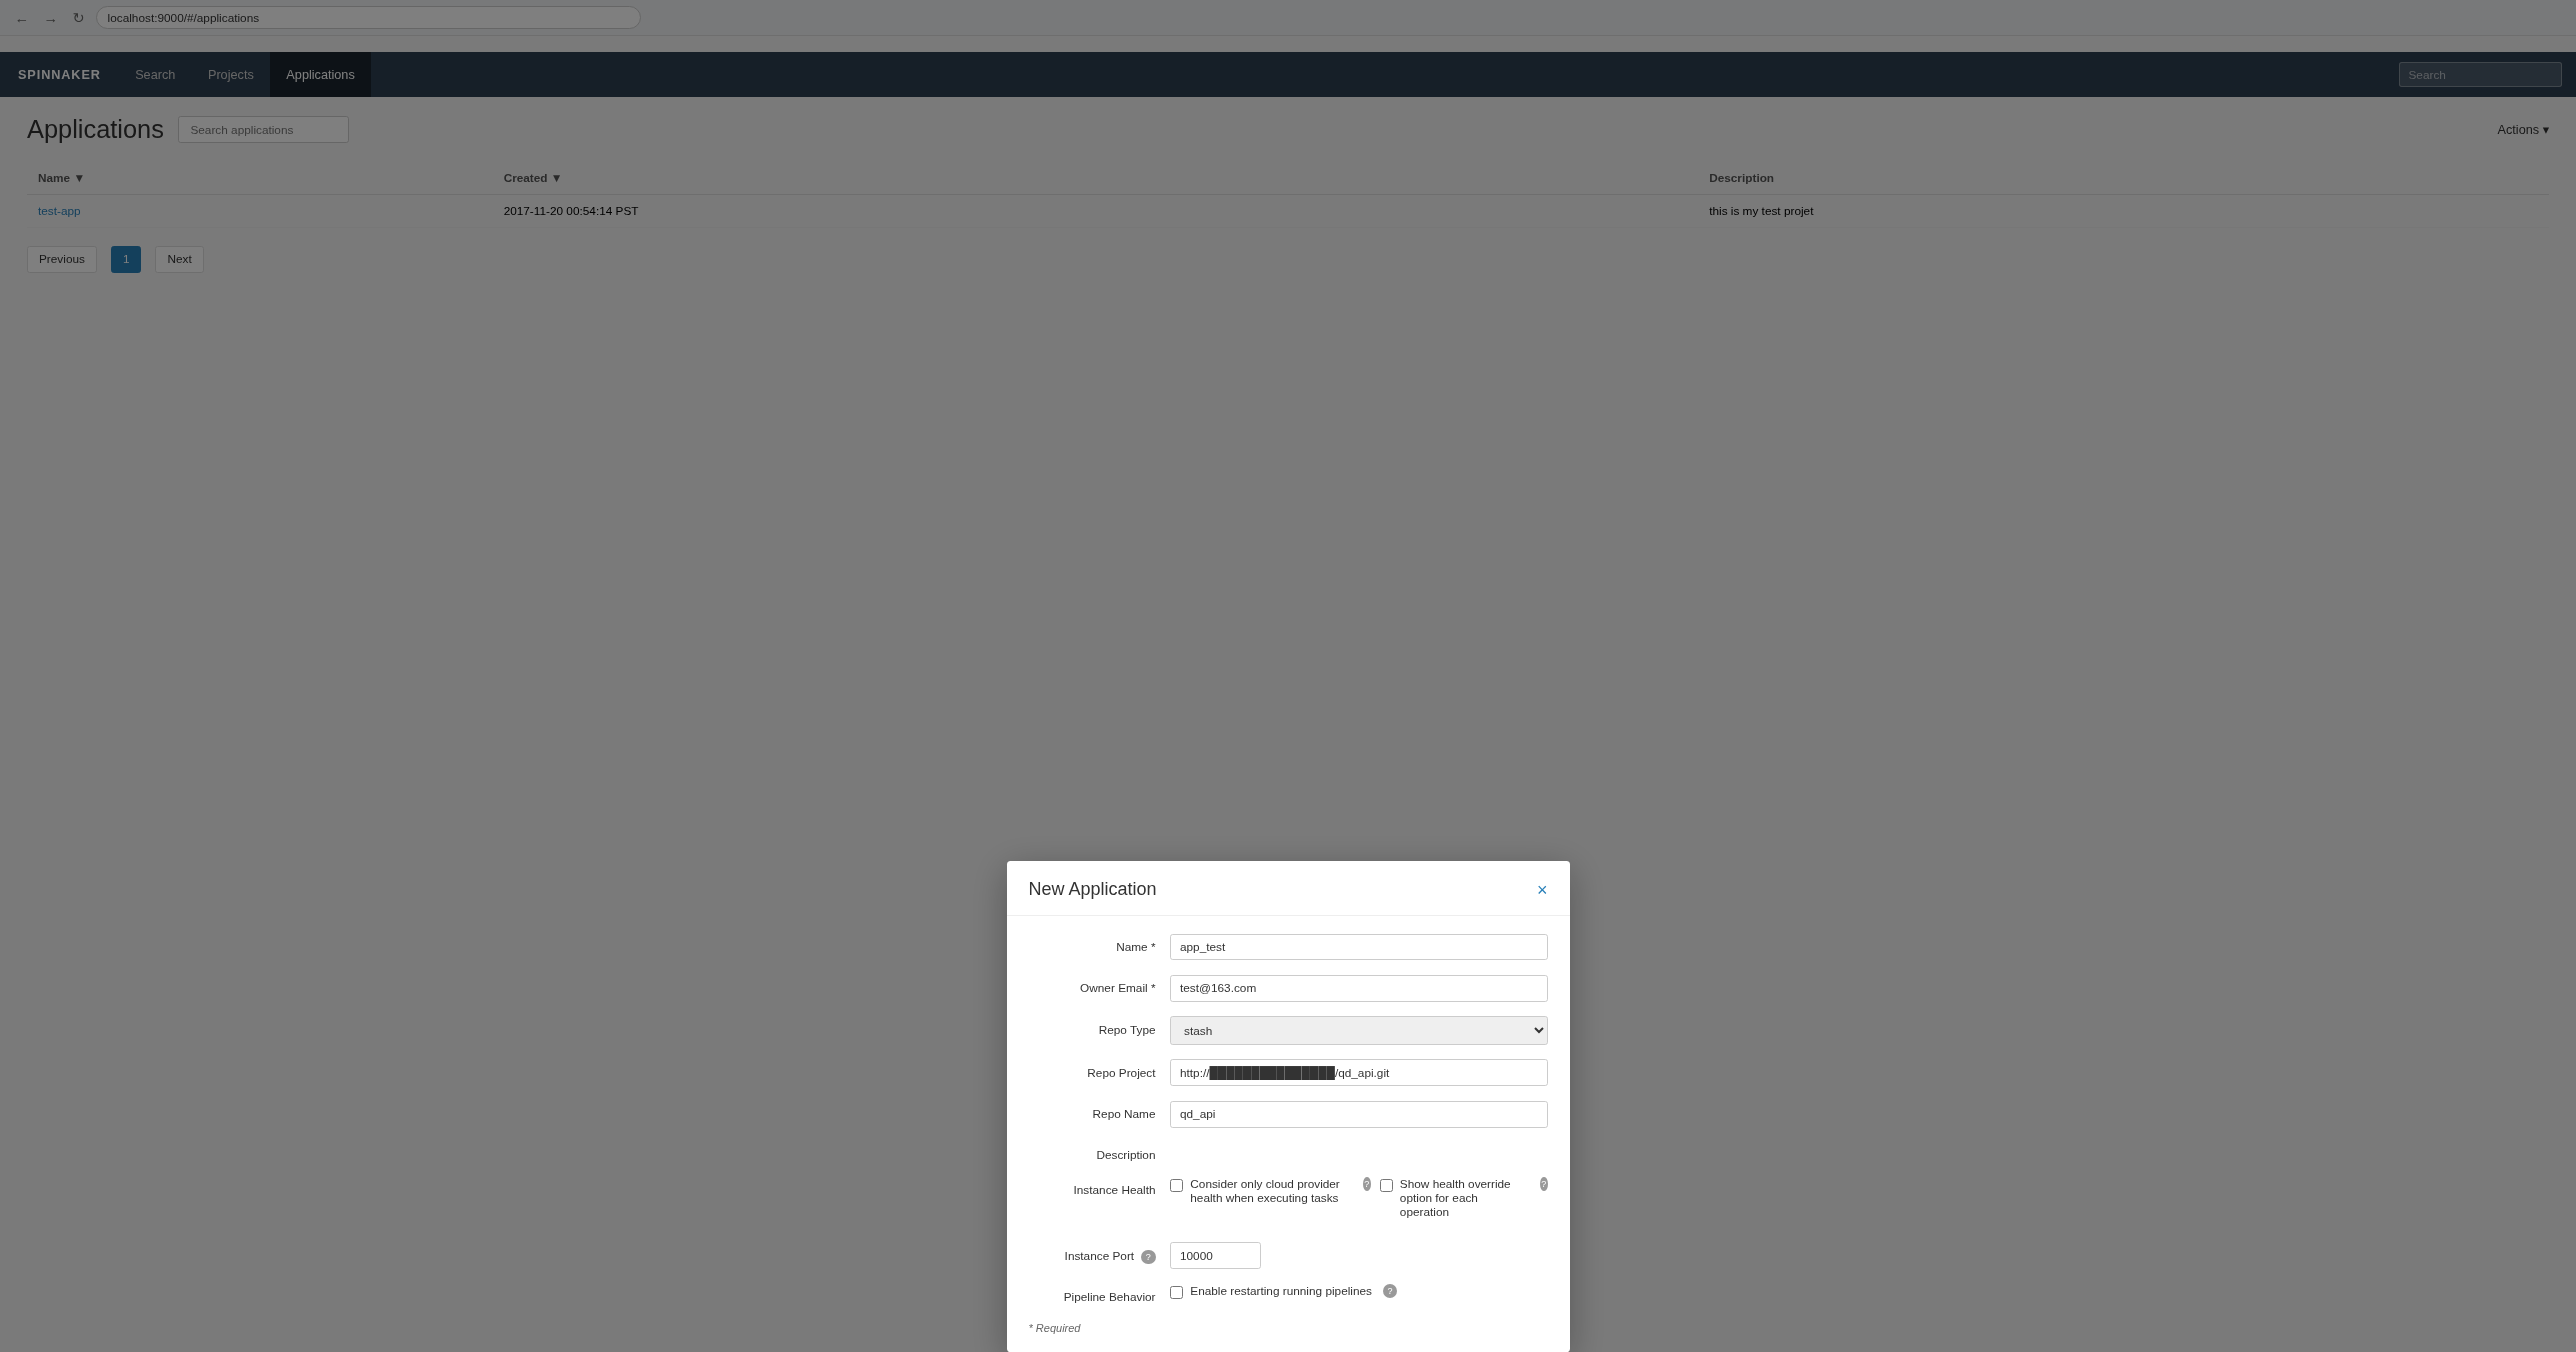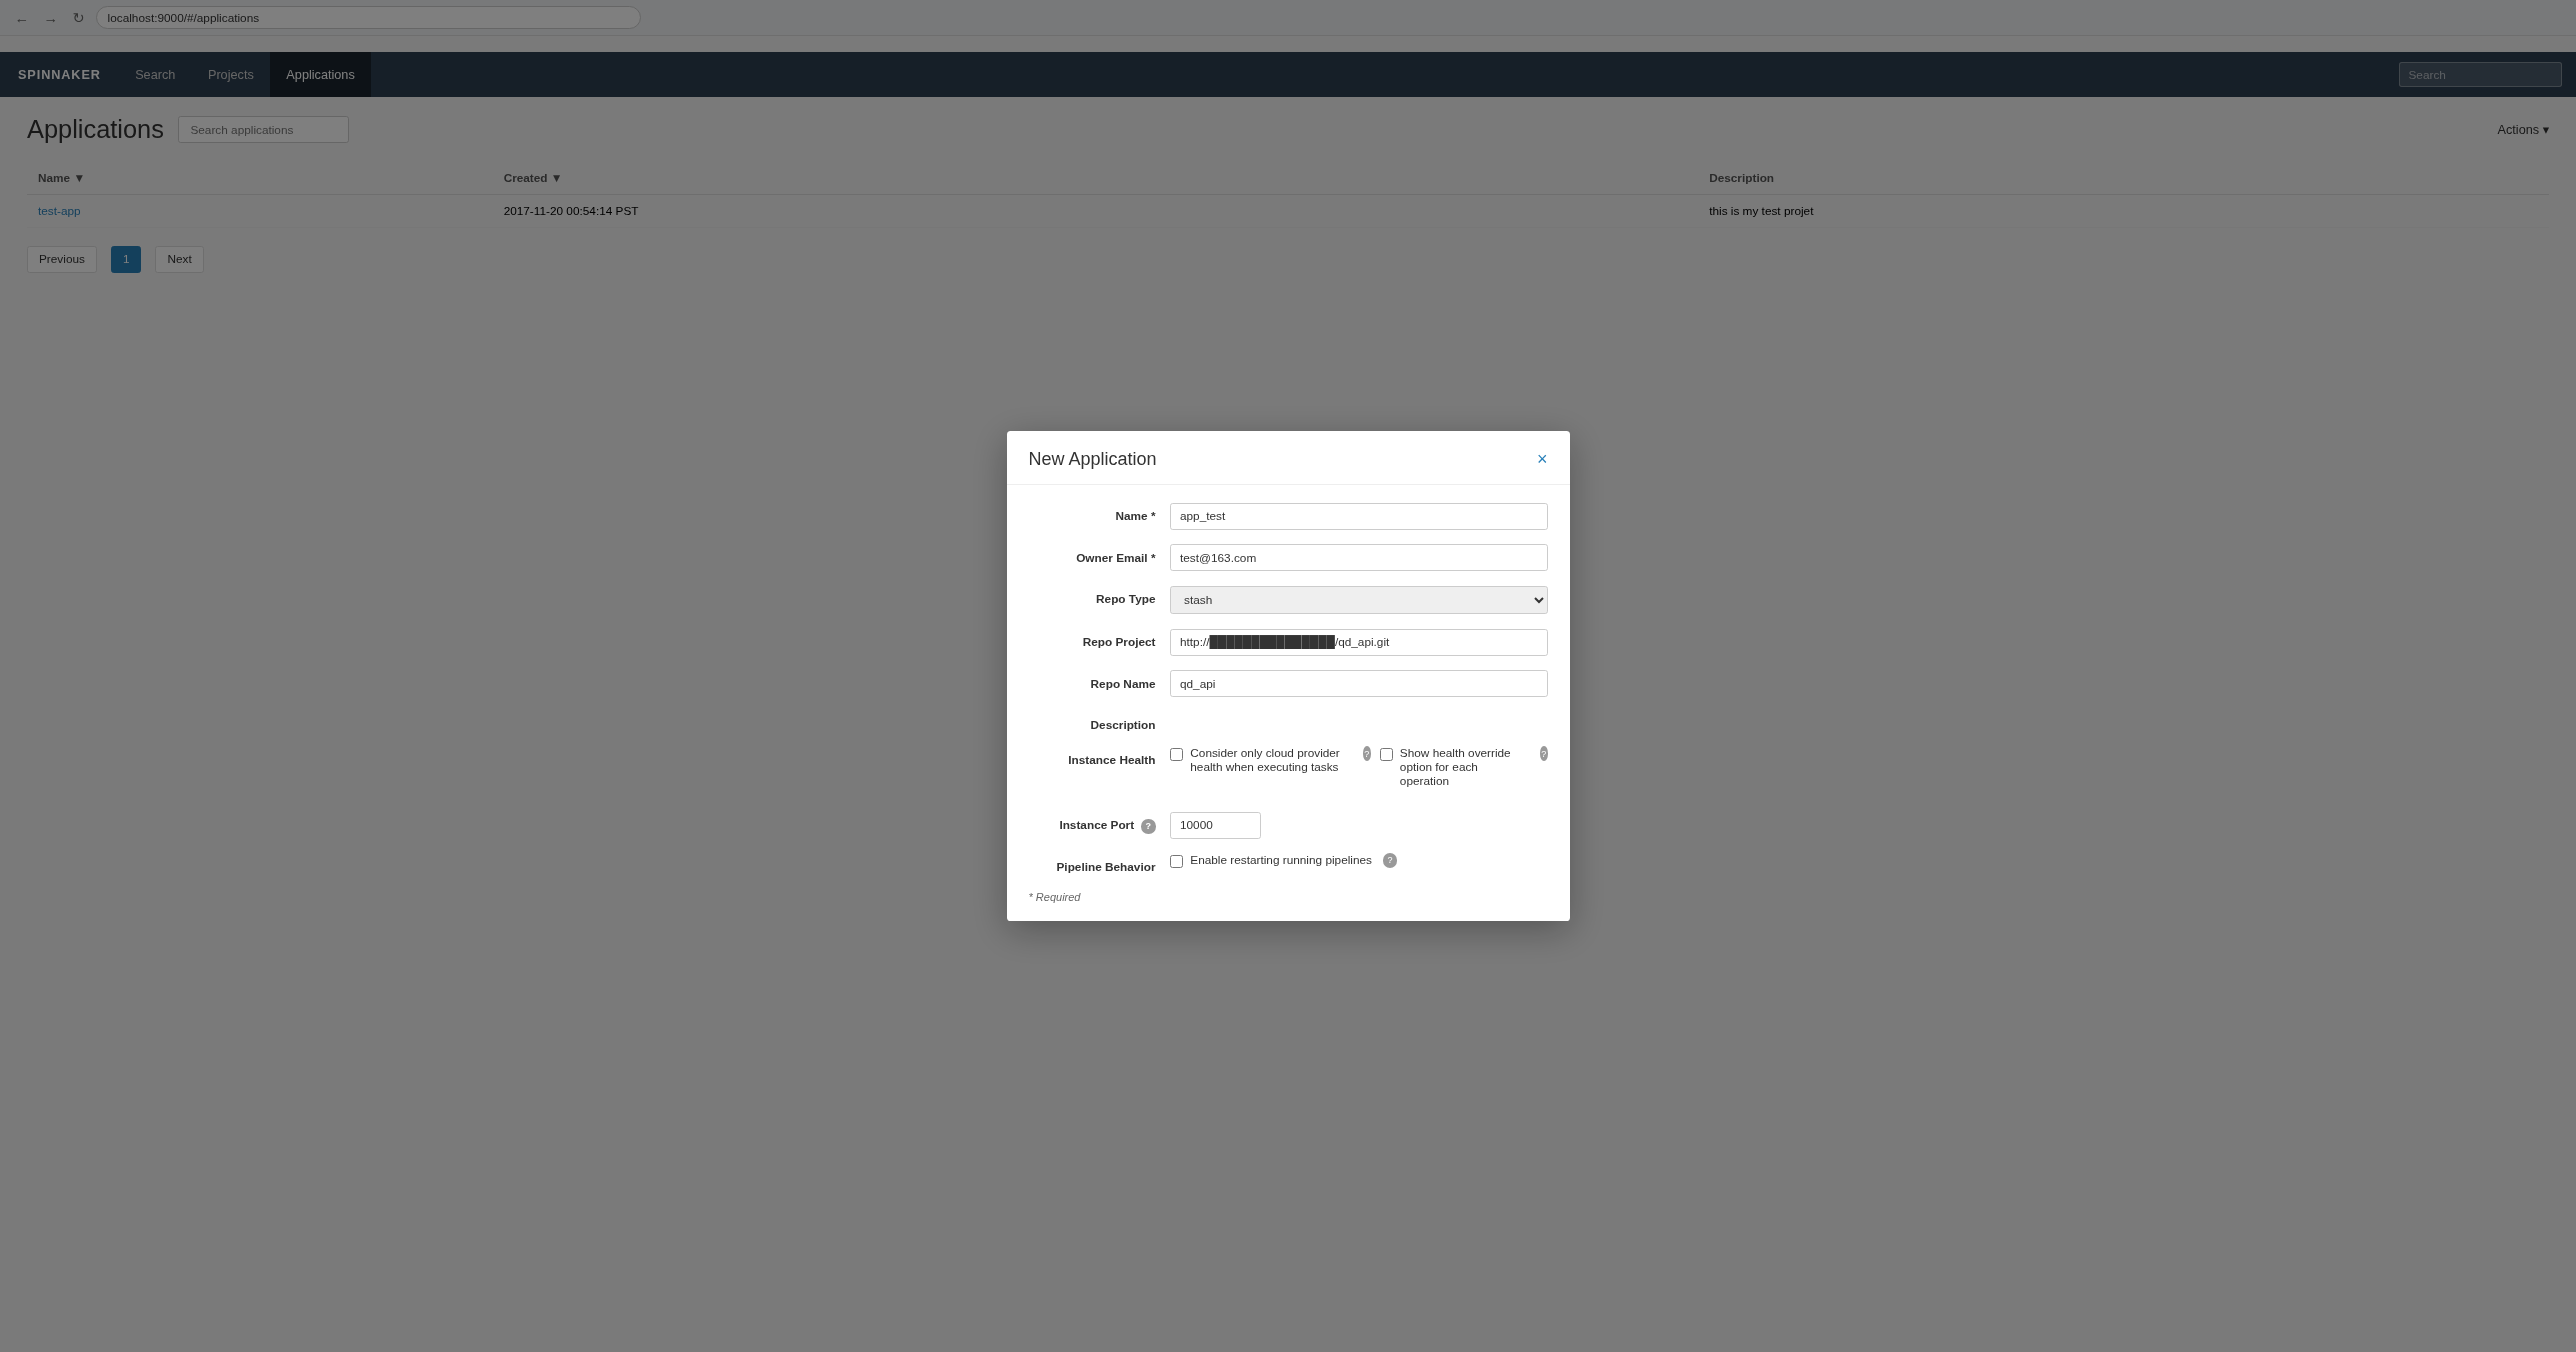--- a/index.html
+++ b/index.html
@@ -151,21 +151,21 @@
     }
     .page-btn.active { background: #2980b9; color: white; border-color: #2980b9; }
 
     
     .overlay {
       position: fixed;
       top: 0; left: 0; right: 0; bottom: 0;
       background: rgba(0,0,0,0.5);
       z-index: 100;
       display: flex;
-      align-items: center;
+      align-items: flex-end;
       justify-content: center;
     }
 
     
     .modal {
       background: white;
       border-radius: 3.6px;
       width: 563px;
       max-width: 95vw;
       padding: 0;
@@ -197,21 +197,21 @@
     }
     .form-row {
       display: flex;
       align-items: flex-start;
       margin-bottom: 14.5px;
       gap: 14.5px;
     }
     .form-label {
       width: 127px;
       text-align: right;
-      font-weight: 700;
+      font-weight: 400;
       font-size: 11.8px;
       color: #333;
       padding-top: 6.4px;
       flex-shrink: 0;
     }
     .form-control {
       flex: 1;
       border: 0.9px solid #ccc;
       border-radius: 2.7px;
       padding: 5.4px 9px;

